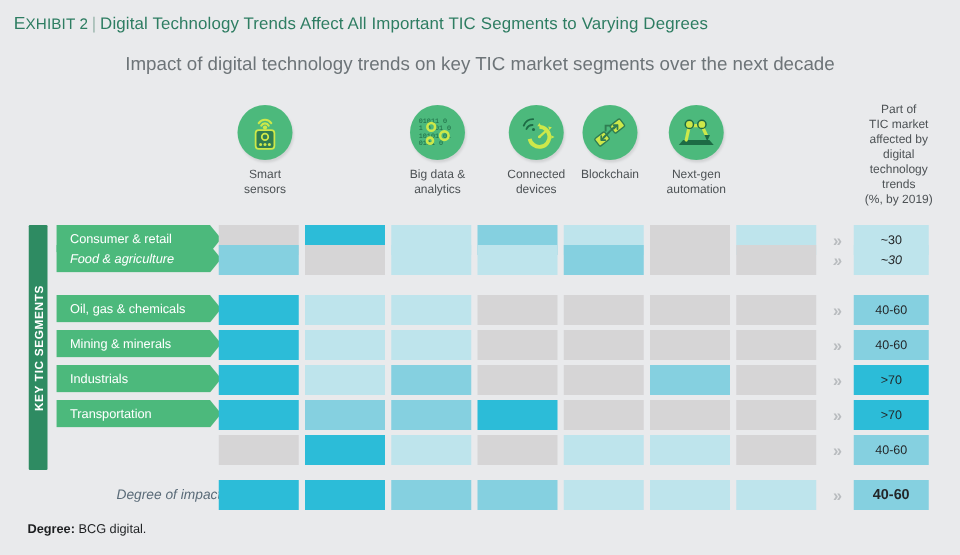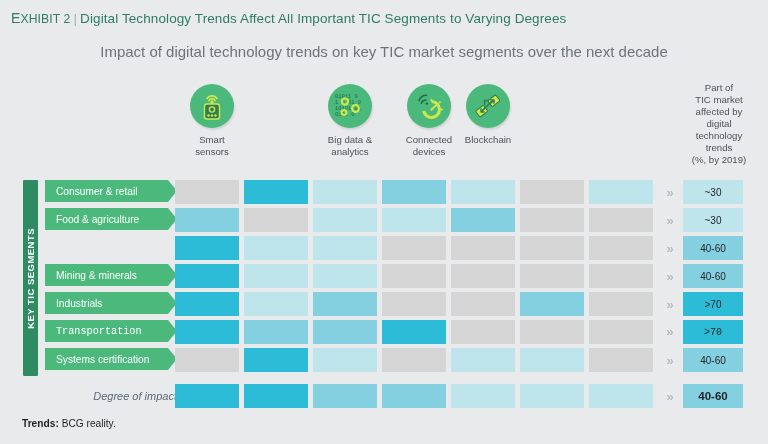--- a/index.html
+++ b/index.html
@@ -188,20 +188,39 @@
           <path d="M18 12 l3-3 m0 0 l-3.2 0 m3.2 0 l0 3.2" stroke="#2f7d52" stroke-width="1.4" fill="none" stroke-linecap="round"></path>
           <path d="M11 18 l-3 3 m0 0 l3.2 0 m-3.2 0 l0 -3.2" stroke="#2f7d52" stroke-width="1.4" fill="none" stroke-linecap="round"></path>
         </svg>
       </div>
       <div class="col-label">
         <div>Blockchain</div>
           <div></div>
       </div>
     </div>
 
+    <div class="col-head" style="left:520px">
+      <div class="icon-circle">
+        <svg width="32" height="30" viewBox="0 0 32 30">
+          <path d="M2 25 h28 l-3.5-4 h-21z" fill="#1d6b45"></path>
+          <g stroke="#cde84a" stroke-width="2.6" fill="none" stroke-linecap="round">
+            <path d="M8 21 L10.5 9.5"></path>
+              <path d="M10.5 9.5 L20.5 9.5"></path>
+              <path d="M20.5 9.5 L24.5 18"></path>
+          </g>
+          <circle cx="10.5" cy="8.5" r="3.3" fill="#cde84a" stroke="#1d6b45" stroke-width="1.2"></circle>
+          <circle cx="20.5" cy="8.5" r="3.3" fill="#cde84a" stroke="#1d6b45" stroke-width="1.2"></circle>
+          <path d="M22.5 17 h4.5 l-2.2 5z" fill="#1d6b45"></path>
+        </svg>
+      </div>
+      <div class="col-label">
+        <div>Next-gen</div>
+          <div>automation</div>
+      </div>
+    </div>
 
 
     <div class="part-col">
       <div>Part of</div>
       <div>TIC market</div>
       <div>affected by</div>
       <div>digital</div>
       <div>technology</div>
       <div>trends</div>
       <div>(%, by 2019)</div>
@@ -218,33 +237,34 @@
           <div class="cell" style="left: 175px; background: rgb(214, 213, 214);"></div>
           <div class="cell" style="left: 244px; background: rgb(44, 188, 216);"></div>
           <div class="cell" style="left: 313px; background: rgb(190, 228, 236);"></div>
           <div class="cell" style="left: 382px; background: rgb(133, 208, 224);"></div>
           <div class="cell" style="left: 451px; background: rgb(190, 228, 236);"></div>
           <div class="cell" style="left: 520px; background: rgb(214, 213, 214);"></div>
           <div class="cell" style="left: 589px; background: rgb(190, 228, 236);"></div>
           <div class="chev">»</div>
           <div class="valbox" style="background: rgb(190, 228, 236);">~30</div>
         </div>
-        <div class="row" style="top: 28px; width: 768px;">
+        <div class="row" style="top: 16px; width: 768px; font-style: italic;">
           <div class="rowlabel">Food &amp; agriculture</div>
           <div class="cell" style="left: 175px; background: rgb(133, 208, 224);"></div>
           <div class="cell" style="left: 244px; background: rgb(214, 213, 214);"></div>
           <div class="cell" style="left: 313px; background: rgb(190, 228, 236);"></div>
           <div class="cell" style="left: 382px; background: rgb(190, 228, 236);"></div>
           <div class="cell" style="left: 451px; background: rgb(133, 208, 224);"></div>
           <div class="cell" style="left: 520px; background: rgb(214, 213, 214);"></div>
           <div class="cell" style="left: 589px; background: rgb(214, 213, 214);"></div>
           <div class="chev">»</div>
           <div class="valbox" style="background: rgb(190, 228, 236);">~30</div>
         </div>
         <div class="row" style="top: 56px; width: 768px;">
+          <div class="rowlabel">Oil, gas &amp; chemicals</div>
           <div class="cell" style="left: 175px; background: rgb(44, 188, 216);"></div>
           <div class="cell" style="left: 244px; background: rgb(190, 228, 236);"></div>
           <div class="cell" style="left: 313px; background: rgb(190, 228, 236);"></div>
           <div class="cell" style="left: 382px; background: rgb(214, 213, 214);"></div>
           <div class="cell" style="left: 451px; background: rgb(214, 213, 214);"></div>
           <div class="cell" style="left: 520px; background: rgb(214, 213, 214);"></div>
           <div class="cell" style="left: 589px; background: rgb(214, 213, 214);"></div>
           <div class="chev">»</div>
           <div class="valbox" style="background: rgb(133, 208, 224);">40-60</div>
         </div>
@@ -265,34 +285,33 @@
           <div class="cell" style="left: 175px; background: rgb(44, 188, 216);"></div>
           <div class="cell" style="left: 244px; background: rgb(190, 228, 236);"></div>
           <div class="cell" style="left: 313px; background: rgb(133, 208, 224);"></div>
           <div class="cell" style="left: 382px; background: rgb(214, 213, 214);"></div>
           <div class="cell" style="left: 451px; background: rgb(214, 213, 214);"></div>
           <div class="cell" style="left: 520px; background: rgb(133, 208, 224);"></div>
           <div class="cell" style="left: 589px; background: rgb(214, 213, 214);"></div>
           <div class="chev">»</div>
           <div class="valbox" style="background: rgb(44, 188, 216);">&gt;70</div>
         </div>
-        <div class="row" style="top: 140px; width: 768px; font-family: Liberation Mono, monospace;">
+        <div class="row" style="top: 140px; width: 768px;">
           <div class="rowlabel">Transportation</div>
           <div class="cell" style="left: 175px; background: rgb(44, 188, 216);"></div>
           <div class="cell" style="left: 244px; background: rgb(133, 208, 224);"></div>
           <div class="cell" style="left: 313px; background: rgb(133, 208, 224);"></div>
           <div class="cell" style="left: 382px; background: rgb(44, 188, 216);"></div>
           <div class="cell" style="left: 451px; background: rgb(214, 213, 214);"></div>
           <div class="cell" style="left: 520px; background: rgb(214, 213, 214);"></div>
           <div class="cell" style="left: 589px; background: rgb(214, 213, 214);"></div>
           <div class="chev">»</div>
           <div class="valbox" style="background: rgb(44, 188, 216);">&gt;70</div>
         </div>
         <div class="row" style="top: 168px; width: 768px;">
-          <div class="rowlabel">Systems certification</div>
           <div class="cell" style="left: 175px; background: rgb(214, 213, 214);"></div>
           <div class="cell" style="left: 244px; background: rgb(44, 188, 216);"></div>
           <div class="cell" style="left: 313px; background: rgb(190, 228, 236);"></div>
           <div class="cell" style="left: 382px; background: rgb(214, 213, 214);"></div>
           <div class="cell" style="left: 451px; background: rgb(190, 228, 236);"></div>
           <div class="cell" style="left: 520px; background: rgb(190, 228, 236);"></div>
           <div class="cell" style="left: 589px; background: rgb(214, 213, 214);"></div>
           <div class="chev">»</div>
           <div class="valbox" style="background: rgb(133, 208, 224);">40-60</div>
         </div>
@@ -305,16 +324,16 @@
           <div class="cell" style="left: 451px; background: rgb(190, 228, 236);"></div>
           <div class="cell" style="left: 520px; background: rgb(190, 228, 236);"></div>
           <div class="cell" style="left: 589px; background: rgb(190, 228, 236);"></div>
           <div class="chev">»</div>
           <div class="valbox degree-val" style="background: rgb(133, 208, 224);">40-60</div>
         </div>
       </div>
   </div>
 
   <div class="source">
-    <b>Trends:</b><span> BCG reality.</span>
+    <b>Degree:</b><span> BCG digital.</span>
   </div>
 
 </div>
 
 </body></html>

